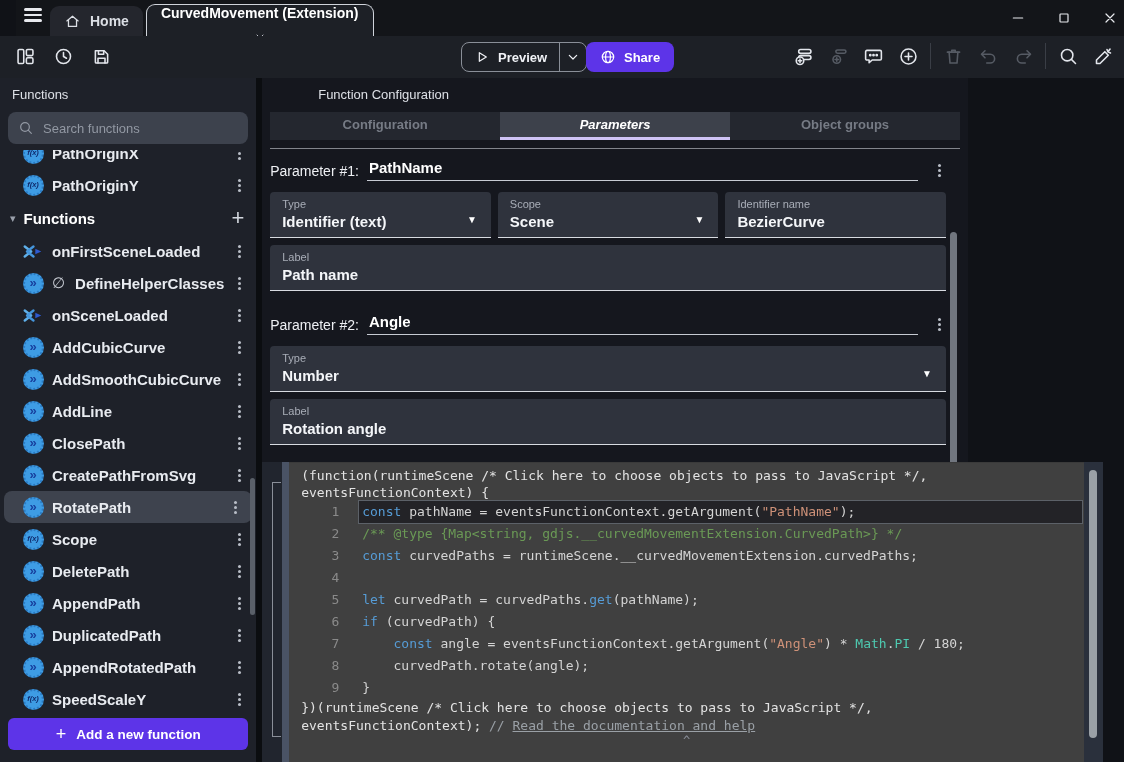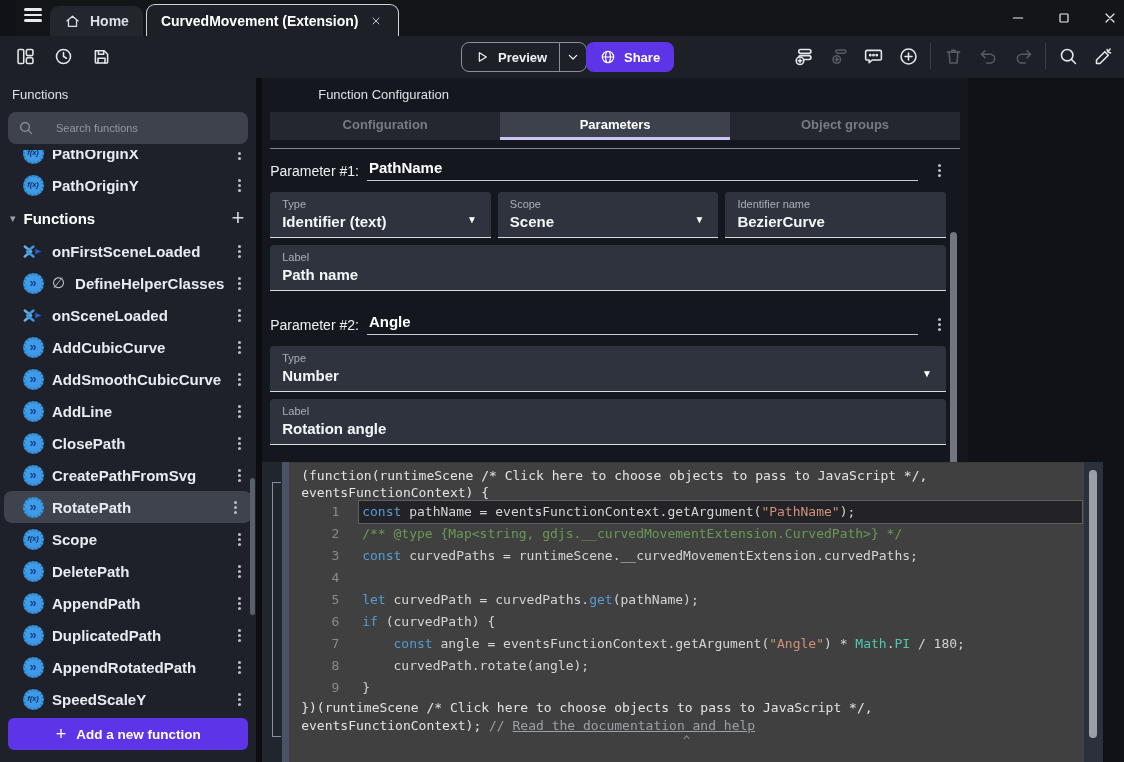--- a/index.html
+++ b/index.html
@@ -6,21 +6,21 @@
   html,body { width:1124px; height:762px; overflow:hidden; background:#0b0d11; }
   body { font-family:"Liberation Sans", sans-serif; color:#e8eaee; }
   .app { position:relative; width:1124px; height:762px; background:#101217; }
 
   
   .titlebar { position:absolute; left:16px; top:0; width:1124px; height:36px; background:#131519; display:flex; align-items:flex-start; }
   .hamburger { width:34px; height:30px; display:flex; align-items:center; justify-content:center; flex-direction:column; gap:3px; margin-bottom:3px; cursor:pointer; }
   .hamburger i { display:block; width:18px; height:2.4px; background:#e8eaee; border-radius:2px; }
   .tabs { display:flex; align-items:flex-end; gap:3px; height:36px; }
   .tab { height:30px; display:flex; align-items:center; gap:9px; padding:0 14px; background:#24262d; border-radius:9px 9px 0 0; font-size:14px; font-weight:600; color:#dcdfe5; cursor:pointer; }
-  .tab.active { background:#1d2026; border:1px solid #cfd3da; border-bottom:none; height:32px; color:#ffffff; font-weight:700; }
+  .tab.active { background:#1d2026; border:1px solid #cfd3da; border-bottom:none; height:32px; color:#ffffff; font-weight:700;flex-direction:column; }
   .tab .tclose { font-size:13px; color:#cfd3da; padding:2px; line-height:1; }
   .win-controls { margin-left:auto; display:flex; align-items:center; gap:30px; padding-right:22px; height:36px; }
   .win-controls .wc { width:16px; height:16px; color:#e8eaee; cursor:pointer; }
 
   
   .toolbar { position:absolute; left:0; top:36px; width:1124px; height:42px; background:#1d2026; }
   .tb-left { position:absolute; left:12px; top:7px; display:flex; gap:12px; }
   .tb-icon { width:26px; height:26px; display:flex; align-items:center; justify-content:center; color:#e3e6ec; cursor:pointer; }
   .tb-icon svg { width:21px; height:21px; }
   .tb-icon.disabled { color:#565b64; cursor:default; }
@@ -37,21 +37,21 @@
   
   .content { position:absolute; left:0; top:78px; width:968px; height:684px; display:flex; }
   .sidebar { position:relative; width:276px; height:684px; background:#1e2129; display:flex; flex-direction:column; }
   .gap { width:7px; height:684px; background:#0b0d10; }
   .panel { position:relative; width:841px; height:684px; background:#15171e; }
 
   
   .sb-title { font-size:13px; color:#dde0e6; padding:9px 12px 8px 12px; }
   .search-box { margin:2px 8px 6px 8px; height:32px; background:#3d424d; border-radius:8px; display:flex; align-items:center; gap:9px; padding:0 10px; cursor:text; }
   .search-box svg { width:16px; height:16px; color:#9298a3; flex:none; }
-  .search-box .ph { font-size:11px; color:#9298a3;margin-left:13px; }
+  .search-box .ph { font-size:13px; color:#9298a3; }
   .fn-list { position:relative; flex:1; overflow:hidden; padding-top:0; }
   .fn-item { height:32px; display:flex; align-items:center; gap:8px; padding:0 10px 0 22px; font-size:15px; font-weight:600; color:#e8ebf0; cursor:pointer; }
   .fn-item.selected { background:#3e434e; border-radius:8px; margin:0 4px; padding-left:18px; }
   .fn-item .nm { flex:1; white-space:nowrap; overflow:hidden; }
   .fn-item .pfx { color:#c6cad2; font-weight:400; font-size:15px; margin-right:2px; }
   .kebab { width:14px; height:14px; display:flex; align-items:center; justify-content:center; flex:none; cursor:pointer; }
   .kebab i { width:3px; height:3px; border-radius:50%; background:#b9bec7; box-shadow:0 -5px 0 #b9bec7, 0 5px 0 #b9bec7; }
   .section-row { height:34px; display:flex; align-items:center; padding:0 12px 0 10px; }
   .section-row .tri { color:#9aa0ab; font-size:11px; margin-right:8px; cursor:pointer; }
   .section-row .st { font-size:15px; font-weight:700; color:#fff; flex:1; }
@@ -62,21 +62,21 @@
   .gear .g-exp { color:#102c6e; font-weight:700; font-style:italic; font-size:7.5px; line-height:1; }
   .lifecycle svg { width:22px; height:17px; }
   .add-fn-btn { margin:6px 8px 12px 8px; height:32px; background:#5d34e8; border-radius:6px; display:flex; align-items:center; justify-content:center; gap:10px; font-size:13.5px; font-weight:700; color:#fff; cursor:pointer; }
   .add-fn-btn .p { font-size:18px; font-weight:400; }
   .sb-scroll { position:absolute; right:1px; top:400px; width:5px; height:137px; border-radius:3px; background:#5a6069; }
 
   
   .panel-title { font-size:13px; color:#dde0e6; padding:9px 8px 10px 8px;margin-left:48px; }
   .ptabs { display:flex; margin:0 8px; height:28px; background:#24272f; }
   .ptab { flex:1; display:flex; align-items:center; justify-content:center; font-size:13px; font-weight:700; color:#767b85; cursor:pointer; border-bottom:3px solid transparent; }
-  .ptab.active { background:#3d414b; color:#ffffff; border-bottom:3px solid #cfc3f5; }
+  .ptab.active { background:#3d414b; color:#ffffff; border-bottom:3px solid #cfc3f5;font-style:italic; }
 
   
   .params { position:relative; margin:8px 8px 0 8px; padding-right:14px; border-top:1px solid rgba(220,224,232,.55); }
   .param-header { display:flex; align-items:flex-end; height:36px; padding-bottom:4px; }
   .param-header .plabel { font-size:14px; color:#eef0f4; white-space:nowrap; padding-bottom:2px; }
   .param-header .pname { flex:1; margin-left:8px; border-bottom:1px solid #c6cad2; font-size:15px; font-weight:700; color:#fff; padding:0 0 4px 2px; cursor:text; }
   .param-header .kebab { margin-left:14px; margin-bottom:4px; }
   .fields-row { display:flex; gap:7px; margin-top:7px; }
   .field { position:relative; flex:1; background:#2f333d; border-radius:4px 4px 0 0; border-bottom:1px solid #d8dbe1; padding:6px 12px 7px 12px; cursor:pointer; }
   .field .flabel { font-size:11px; color:#a9aeb8; }

